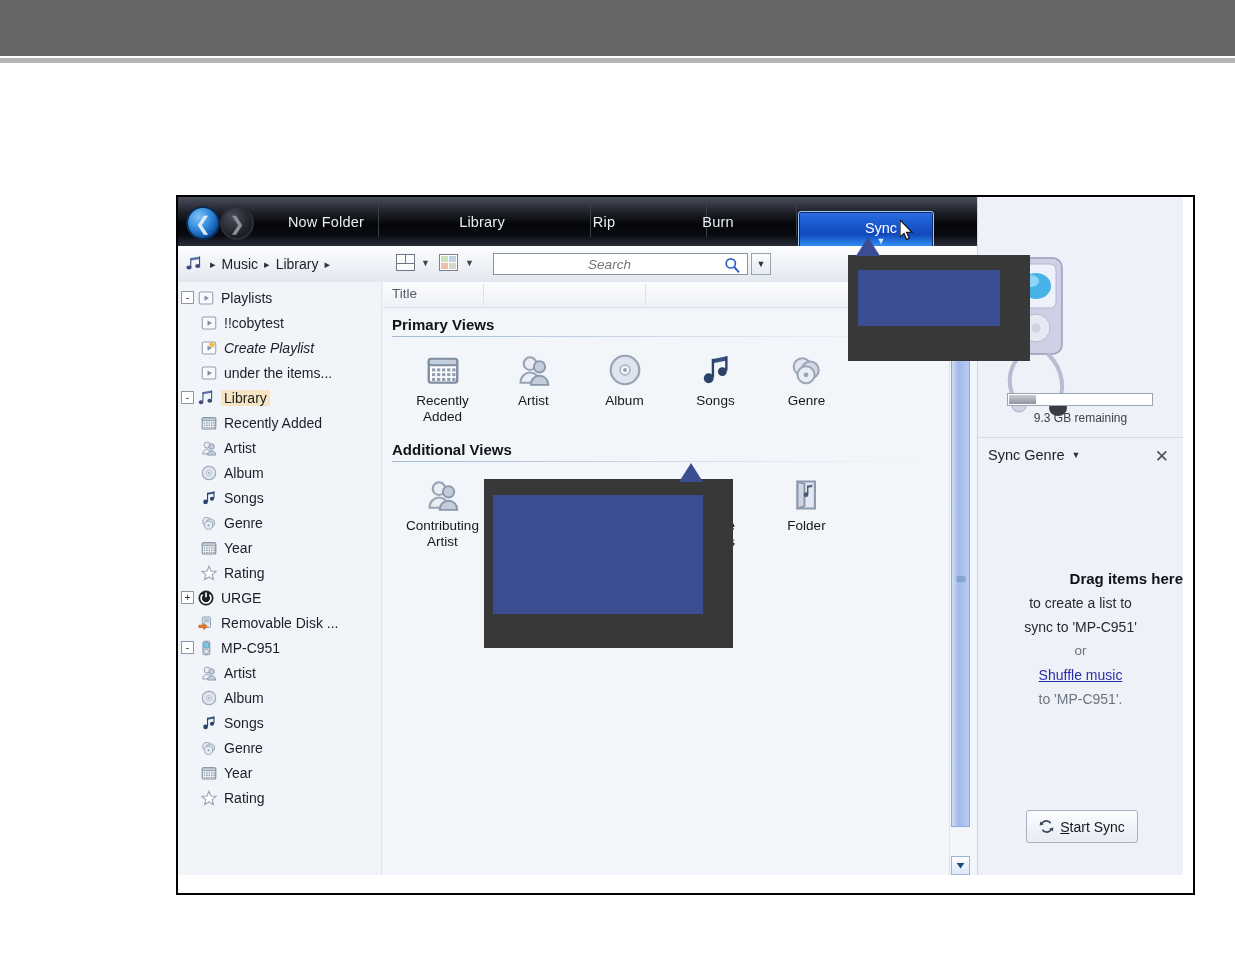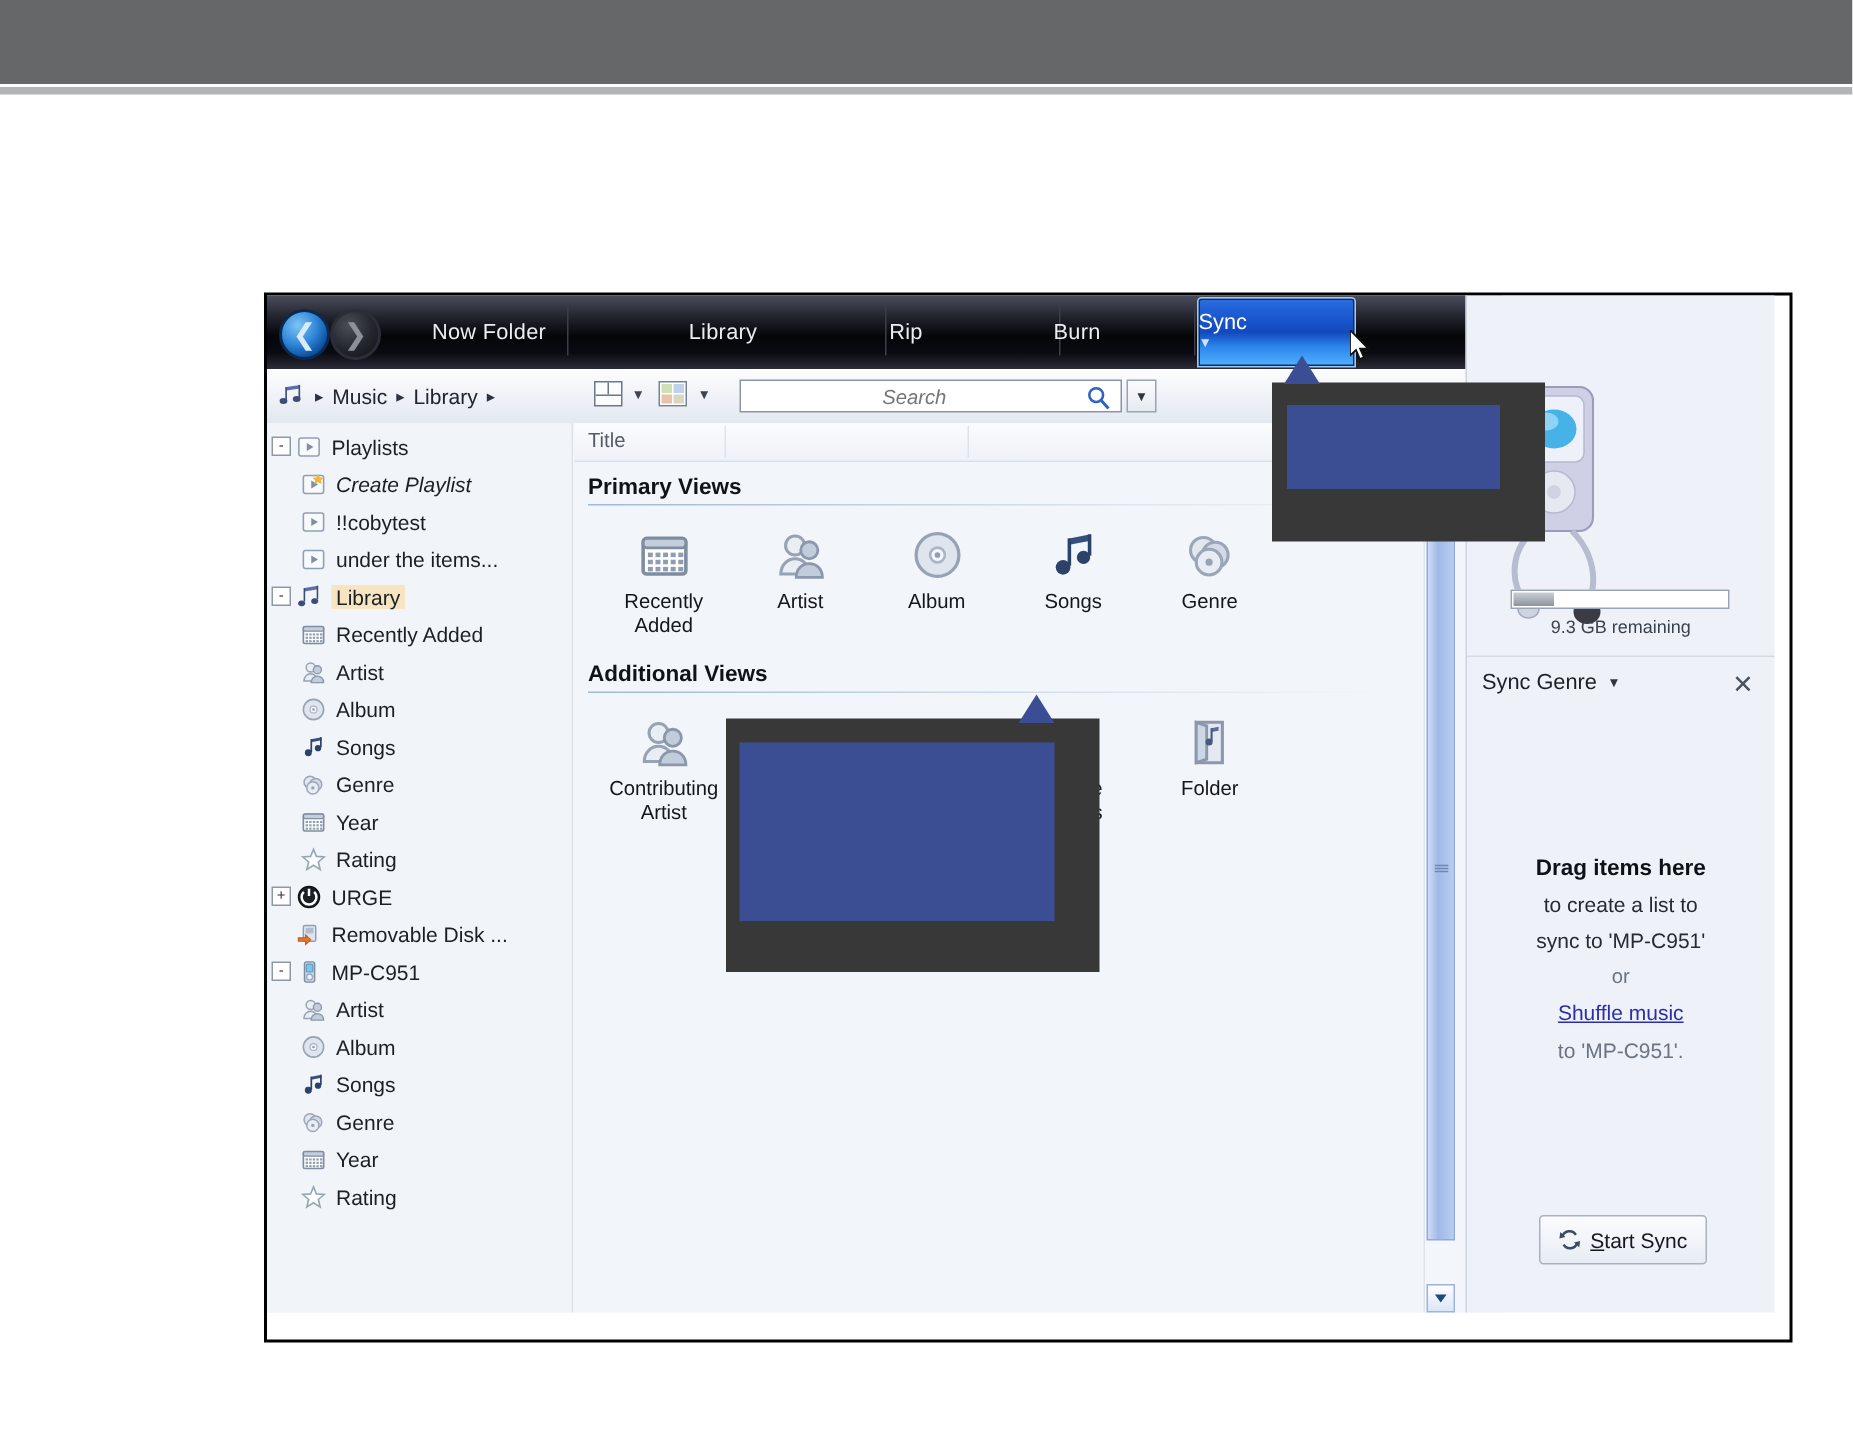--- a/index.html
+++ b/index.html
@@ -35,25 +35,26 @@
   .nav-fwd{left:34px;background:radial-gradient(circle at 35% 30%,#4a4d58 0%,#24262e 55%,#101218 100%);border:2px solid #2b2e38;}
   .arrow-glyph{color:#dbeaf8;font-size:19px;line-height:19px;font-family:"DejaVu Sans",sans-serif;}
   .nav-fwd .arrow-glyph{color:#8b9099;}
 
   .tab{
     position:absolute;top:0;height:49px;display:flex;align-items:center;justify-content:center;
     color:#e9ecf2;font-size:14.5px;letter-spacing:.2px;
   }
   .tab-sep{position:absolute;top:6px;width:1px;height:34px;background:#3b3e4a;}
   .tab-sync{
-    position:absolute;left:620px;top:1px;width:104px;height:45px;
+    position:absolute;left:620px;top:14px;width:104px;height:45px;
     background:linear-gradient(180deg,#2e6fe0 0%,#1f5fd6 18%,#1249bd 50%,#2c86ec 72%,#51b2ff 100%);
     border:1px solid #9fc8f5;border-radius:3px 3px 0 0;
-    display:flex;justify-content:center;flex-direction:column;
+    display:flex;align-items:center;justify-content:center;flex-direction:column;
     box-shadow:0 0 0 1px #0a2d66 inset;
+    padding-left:30px;
   }
   .tab-sync .lbl{color:#ffffff;font-size:14.5px;margin-top:-4px;}
   .tab-sync .caret{color:#cfe4ff;font-size:9px;line-height:8px;margin-top:1px;}
   .chev{position:absolute;right:14px;top:14px;color:#e3e6ee;font-size:16px;font-weight:bold;}
 
   .cursor{position:absolute;left:722px;top:23px;width:16px;height:22px;z-index:40;}
 
   
   .addrbar{
     position:absolute;left:0;top:49px;width:824px;height:36px;
@@ -137,21 +138,21 @@
   .dev-area{position:absolute;left:0;top:49px;width:205px;height:185px;}
   .cap-bar{position:absolute;left:29px;top:196px;width:146px;height:13px;background:#ffffff;border:1px solid #9aa4b3;box-sizing:border-box;}
   .cap-fill{position:absolute;left:1px;top:1px;width:28px;height:9px;background:linear-gradient(180deg,#c9ced6,#8e949e);}
   .cap-text{position:absolute;left:0;top:214px;width:205px;text-align:center;font-size:12px;color:#3b424d;}
   .sync-hdr{position:absolute;left:0;top:240px;width:205px;height:34px;border-top:1px solid #d4dbe5;
             display:flex;align-items:center;}
   .sync-hdr .t{margin-left:10px;font-size:14.5px;color:#1b1f26;}
   .sync-hdr .ca{margin-left:7px;font-size:9px;color:#2f3642;}
   .sync-x{position:absolute;right:14px;top:8px;font-size:17px;color:#4a5260;}
   .drop-msg{position:absolute;left:0;top:370px;width:205px;text-align:center;line-height:24px;}
-  .drop-msg .b{font-size:15px;font-weight:bold;color:#0e1116;}
+  .drop-msg .b{font-size:15px;font-weight:bold;color:#0e1116;text-align:right;}
   .drop-msg .n{font-size:14px;color:#262b33;}
   .drop-msg .or{font-size:13.5px;color:#6c7482;}
   .drop-msg a{font-size:14px;color:#2a2fa8;text-decoration:underline;}
   .drop-msg .tail{font-size:14px;color:#6c7482;}
   .startsync{
     position:absolute;left:48px;top:613px;width:110px;height:31px;
     background:linear-gradient(180deg,#fbfcfe,#e7ecf4);border:1px solid #a9b2c0;border-radius:3px;
     display:flex;align-items:center;justify-content:center;gap:6px;font-size:14px;color:#14171c;
   }
   .startsync u{text-decoration:underline;}
@@ -247,34 +248,34 @@
 
     <div class="tree">
         <div class="tnode">
           <span class="exp">-</span>
           <span class="ic"><svg width="18" height="18" viewBox="0 0 24 24">
               <rect x="3" y="4" width="18" height="16" rx="2" fill="#f8fafc" stroke="#8fa0b6" stroke-width="1.4"></rect>
               <path d="M10 8.5 L16 12 L10 15.5 Z" fill="#7d90a8"></path>
             </svg></span>
           <span class="txt">Playlists</span>
         </div>
+        <div class="tnode depth1">
+          <span class="ic"><svg width="18" height="18" viewBox="0 0 24 24">
+              <rect x="3" y="4" width="18" height="16" rx="2" fill="#f8fafc" stroke="#8fa0b6" stroke-width="1.4"></rect>
+              <path d="M10 8.5 L16 12 L10 15.5 Z" fill="#7d90a8"></path>
+            </svg></span>
+          <span class="txt">!!cobytest</span>
+        </div>
         <div class="tnode depth1 italic">
           <span class="ic"><svg width="18" height="18" viewBox="0 0 24 24">
               <rect x="3" y="4" width="18" height="16" rx="2" fill="#f8fafc" stroke="#8fa0b6" stroke-width="1.4"></rect>
               <path d="M10 8.5 L16 12 L10 15.5 Z" fill="#7d90a8"></path>
               <path d="M16 2.5 L17.6 5.6 L21 6 L18.6 8.3 L19.2 11.6 L16 10 L12.8 11.6 L13.4 8.3 L11 6 L14.4 5.6 Z" fill="#f0b93c"></path>
             </svg></span>
           <span class="txt">Create Playlist</span>
-        </div>
-        <div class="tnode depth1">
-          <span class="ic"><svg width="18" height="18" viewBox="0 0 24 24">
-              <rect x="3" y="4" width="18" height="16" rx="2" fill="#f8fafc" stroke="#8fa0b6" stroke-width="1.4"></rect>
-              <path d="M10 8.5 L16 12 L10 15.5 Z" fill="#7d90a8"></path>
-            </svg></span>
-          <span class="txt">!!cobytest</span>
         </div>
         <div class="tnode depth1">
           <span class="ic"><svg width="18" height="18" viewBox="0 0 24 24">
               <rect x="3" y="4" width="18" height="16" rx="2" fill="#f8fafc" stroke="#8fa0b6" stroke-width="1.4"></rect>
               <path d="M10 8.5 L16 12 L10 15.5 Z" fill="#7d90a8"></path>
             </svg></span>
           <span class="txt">under the items...</span>
         </div>
         <div class="tnode sel">
           <span class="exp">-</span>

